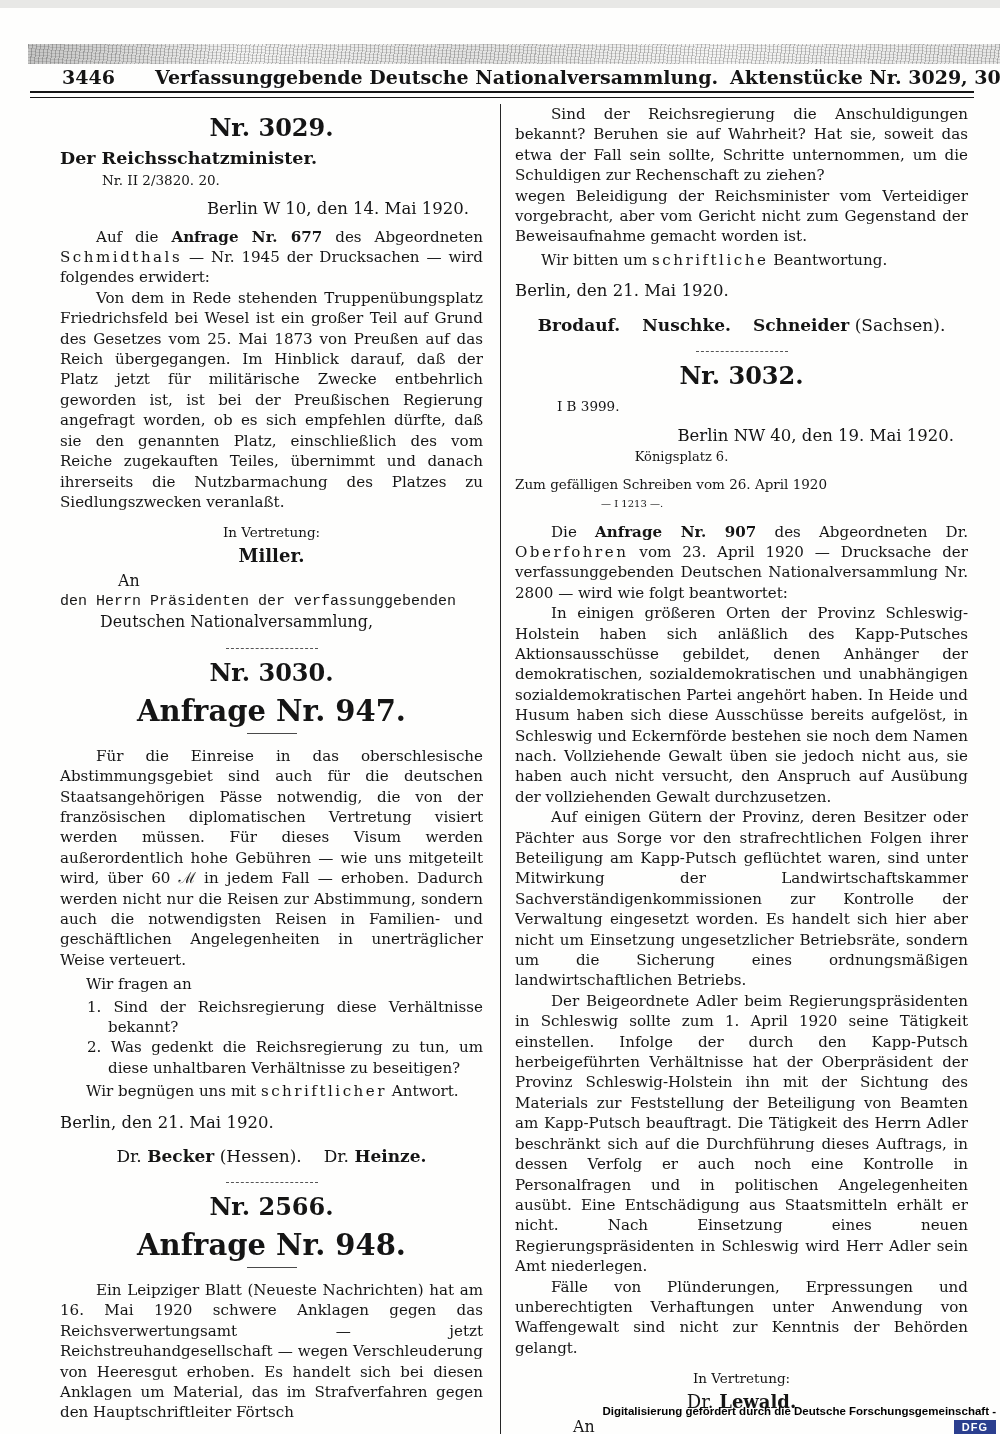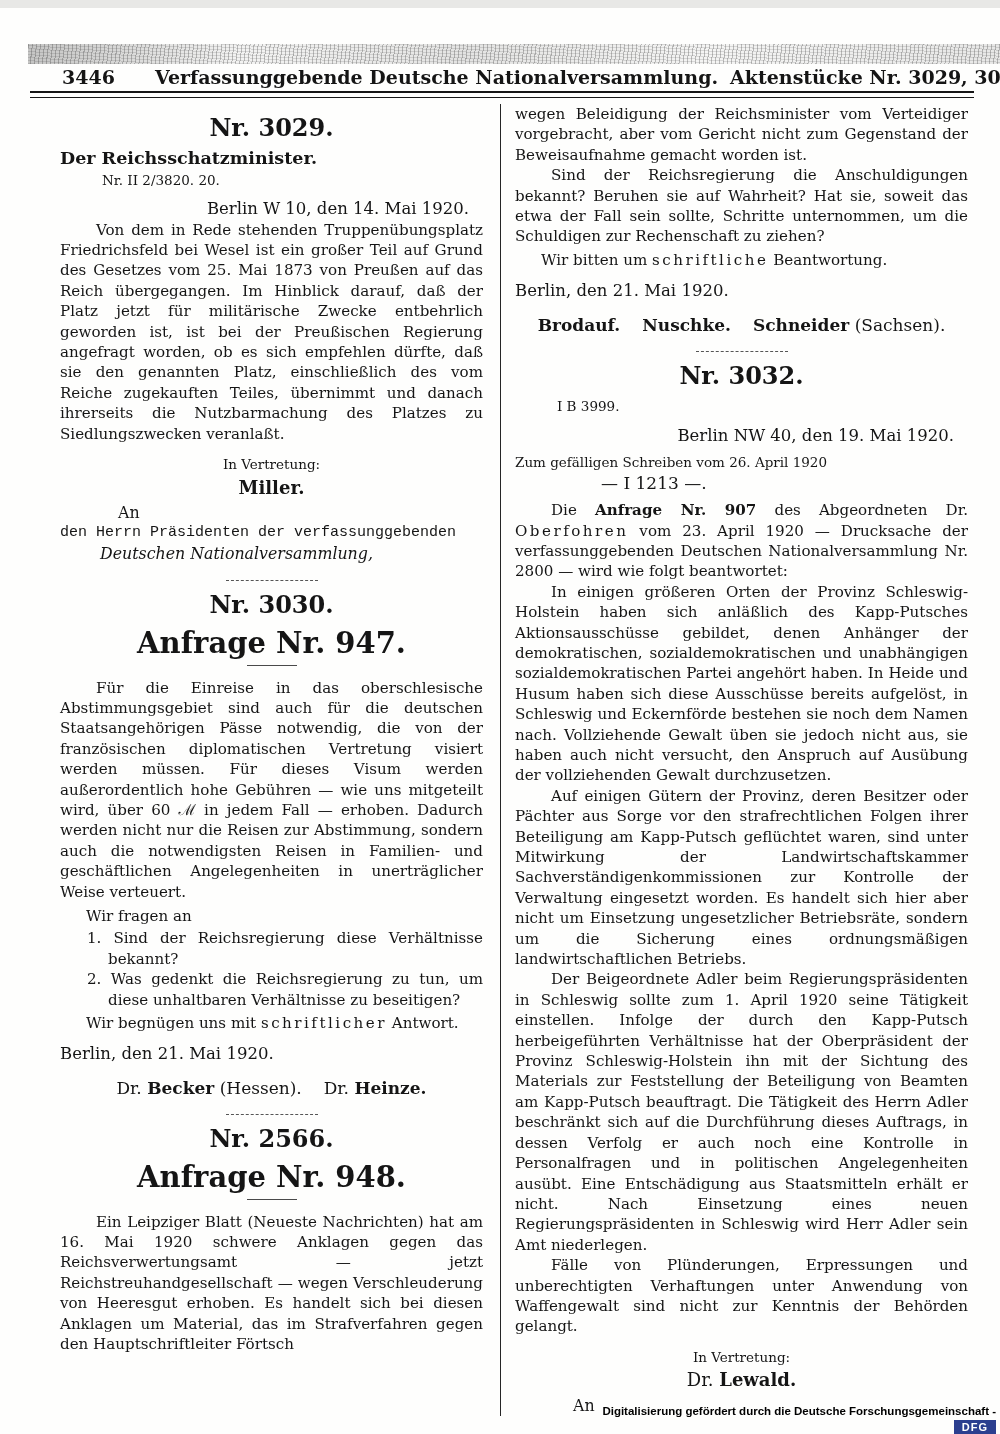--- a/index.html
+++ b/index.html
@@ -44,34 +44,34 @@
   .doc-num{text-align:center;font-weight:bold;font-size:24px;margin:14px 0 10px;}
   .big-title{text-align:center;font-weight:bold;font-size:29px;margin:0;line-height:34px;}
   .title-underline{width:50px;border-top:1.5px solid #4a4a4a;margin:5px auto 12px;}
   .section-divider{width:92px;border-top:1.5px dashed #555;margin:16px auto 14px;}
 
   .sender{font-weight:bold;font-size:17.5px;margin:2px 0 0;}
   .fileref{font-size:13.5px;margin:1px 0 0 42px;}
   .dateline{text-align:right;padding-right:14px;font-size:16.5px;margin-top:9px;}
   .street{font-size:13px;text-align:center;padding-right:120px;margin-top:1px;}
   .refline1{font-size:13.5px;margin-top:6px;}
-  .refline2{font-size:17px;margin-left:86px;}
+  .refline2{font-size:10px;margin-left:86px;}
 
   .para{margin:0;text-align:justify;text-indent:36px;}
   .para.first{margin-top:7px;}
   .para.noindent{text-indent:0;}
   .bold-inline{font-weight:bold;}
   .sperr{letter-spacing:2.5px;}
 
   .vertretung{text-align:center;font-size:13.5px;margin-top:10px;}
   .sig-line{text-align:center;font-size:18px;margin-top:3px;}
   .sig-name{font-weight:bold;}
   .addr-an{margin:5px 0 0 58px;font-size:15.8px;}
   .addr-l1{font-size:15px;font-family:Liberation Mono, monospace;}
-  .addr-l2{font-size:15.8px;text-align:center;padding-right:70px;font-style:italic;}
+  .addr-l2{font-size:15.8px;text-align:center;padding-right:70px;}
   .addr-city{text-align:right;padding-right:58px;font-size:15.8px;}
   .ask-intro{margin:4px 0 0 26px;}
   .questions{margin:2px 0 0 0;padding:0;list-style:none;}
   .questions .q{margin-left:48px;text-indent:-21px;text-align:justify;}
   .closing-line{margin:3px 0 0 26px;}
   .date-sig{margin-top:11px;font-size:16.5px;}
   .sig-row{text-align:center;margin-top:13px;font-size:17px;}
   .sig-row .gap{display:inline-block;width:22px;}
 
   .footer{
@@ -101,20 +101,21 @@
 
   <div class="columns">
 
     <div class="col-left">
 
       <section>
         <div class="doc-num">Nr. 3029.</div>
         <div class="sender">Der Reichsschatzminister.</div>
         <div class="fileref">Nr. II 2/3820.  20.</div>
         <div class="dateline">Berlin W 10, den 14. Mai 1920.</div>
+        <p class="para first"><span>Auf die </span><span class="bold-inline">Anfrage Nr. 677</span><span> des Abgeordneten </span><span class="sperr">Schmidthals</span><span> — Nr. 1945 der Drucksachen — wird folgendes erwidert:</span></p>
         <p class="para">Von dem in Rede stehenden Truppenübungsplatz Friedrichsfeld bei Wesel ist ein großer Teil auf Grund des Gesetzes vom 25. Mai 1873 von Preußen auf das Reich übergegangen. Im Hinblick darauf, daß der Platz jetzt für militärische Zwecke entbehrlich geworden ist, ist bei der Preußischen Regierung angefragt worden, ob es sich empfehlen dürfte, daß sie den genannten Platz, einschließlich des vom Reiche zugekauften Teiles, übernimmt und danach ihrerseits die Nutzbarmachung des Platzes zu Siedlungszwecken veranlaßt.</p>
         <div class="vertretung">In Vertretung:</div>
         <div class="sig-line"><span class="sig-name">Miller.</span></div>
         <div class="addr-an">An</div>
         <div class="addr-l1">den Herrn Präsidenten der verfassunggebenden</div>
         <div class="addr-l2">Deutschen Nationalversammlung,</div>
       </section>
 
       <div class="section-divider"></div>
 
@@ -140,33 +141,34 @@
         <div class="big-title">Anfrage Nr. 948.</div>
         <div class="title-underline"></div>
         <p class="para">Ein Leipziger Blatt (Neueste Nachrichten) hat am 16. Mai 1920 schwere Anklagen gegen das Reichsverwertungsamt — jetzt Reichstreuhandgesellschaft — wegen Verschleuderung von Heeresgut erhoben. Es handelt sich bei diesen Anklagen um Material, das im Strafverfahren gegen den Hauptschriftleiter Förtsch</p>
       </section>
 
     </div>
 
     <div class="col-right">
 
       <section>
+        <p class="para">Sind der Reichsregierung die Anschuldigungen bekannt? Beruhen sie auf Wahrheit? Hat sie, soweit das etwa der Fall sein sollte, Schritte unternommen, um die Schuldigen zur Rechenschaft zu ziehen?</p>
         <p class="para noindent">wegen Beleidigung der Reichsminister vom Verteidiger vorgebracht, aber vom Gericht nicht zum Gegenstand der Beweisaufnahme gemacht worden ist.</p>
-        <p class="para">Sind der Reichsregierung die Anschuldigungen bekannt? Beruhen sie auf Wahrheit? Hat sie, soweit das etwa der Fall sein sollte, Schritte unternommen, um die Schuldigen zur Rechenschaft zu ziehen?</p>
         <div class="closing-line"><span>Wir bitten um </span><span class="sperr">schriftliche</span><span> Beantwortung.</span></div>
         <div class="date-sig">Berlin, den 21. Mai 1920.</div>
         <div class="sig-row"><span><span class="sig-name">Brodauf.</span></span><span class="gap"></span><span><span class="sig-name">Nuschke.</span></span><span class="gap"></span><span><span class="sig-name">Schneider</span><span> (Sachsen).</span></span></div>
       </section>
 
       <div class="section-divider"></div>
 
       <section>
         <div class="doc-num">Nr. 3032.</div>
         <div class="fileref">I B 3999.</div>
         <div class="dateline">Berlin NW 40, den 19. Mai 1920.</div>
+        <div class="street">Königsplatz 6.</div>
         <div class="refline1">Zum gefälligen Schreiben vom 26. April 1920</div>
         <div class="refline2">— I 1213 —.</div>
         <p class="para first"><span>Die </span><span class="bold-inline">Anfrage Nr. 907</span><span> des Abgeordneten Dr. </span><span class="sperr">Oberfohren</span><span> vom 23. April 1920 — Drucksache der verfassunggebenden Deutschen Nationalversammlung Nr. 2800 — wird wie folgt beantwortet:</span></p>
         <p class="para">In einigen größeren Orten der Provinz Schleswig-Holstein haben sich anläßlich des Kapp-Putsches Aktionsausschüsse gebildet, denen Anhänger der demokratischen, sozialdemokratischen und unabhängigen sozialdemokratischen Partei angehört haben. In Heide und Husum haben sich diese Ausschüsse bereits aufgelöst, in Schleswig und Eckernförde bestehen sie noch dem Namen nach. Vollziehende Gewalt üben sie jedoch nicht aus, sie haben auch nicht versucht, den Anspruch auf Ausübung der vollziehenden Gewalt durchzusetzen.</p>
         <p class="para">Auf einigen Gütern der Provinz, deren Besitzer oder Pächter aus Sorge vor den strafrechtlichen Folgen ihrer Beteiligung am Kapp-Putsch geflüchtet waren, sind unter Mitwirkung der Landwirtschaftskammer Sachverständigenkommissionen zur Kontrolle der Verwaltung eingesetzt worden. Es handelt sich hier aber nicht um Einsetzung ungesetzlicher Betriebsräte, sondern um die Sicherung eines ordnungsmäßigen landwirtschaftlichen Betriebs.</p>
         <p class="para">Der Beigeordnete Adler beim Regierungspräsidenten in Schleswig sollte zum 1. April 1920 seine Tätigkeit einstellen. Infolge der durch den Kapp-Putsch herbeigeführten Verhältnisse hat der Oberpräsident der Provinz Schleswig-Holstein ihn mit der Sichtung des Materials zur Feststellung der Beteiligung von Beamten am Kapp-Putsch beauftragt. Die Tätigkeit des Herrn Adler beschränkt sich auf die Durchführung dieses Auftrags, in dessen Verfolg er auch noch eine Kontrolle in Personalfragen und in politischen Angelegenheiten ausübt. Eine Entschädigung aus Staatsmitteln erhält er nicht. Nach Einsetzung eines neuen Regierungspräsidenten in Schleswig wird Herr Adler sein Amt niederlegen.</p>
         <p class="para">Fälle von Plünderungen, Erpressungen und unberechtigten Verhaftungen unter Anwendung von Waffengewalt sind nicht zur Kenntnis der Behörden gelangt.</p>
         <div class="vertretung">In Vertretung:</div>
         <div class="sig-line"><span>Dr. </span><span class="sig-name">Lewald.</span></div>
         <div class="addr-an">An</div>

